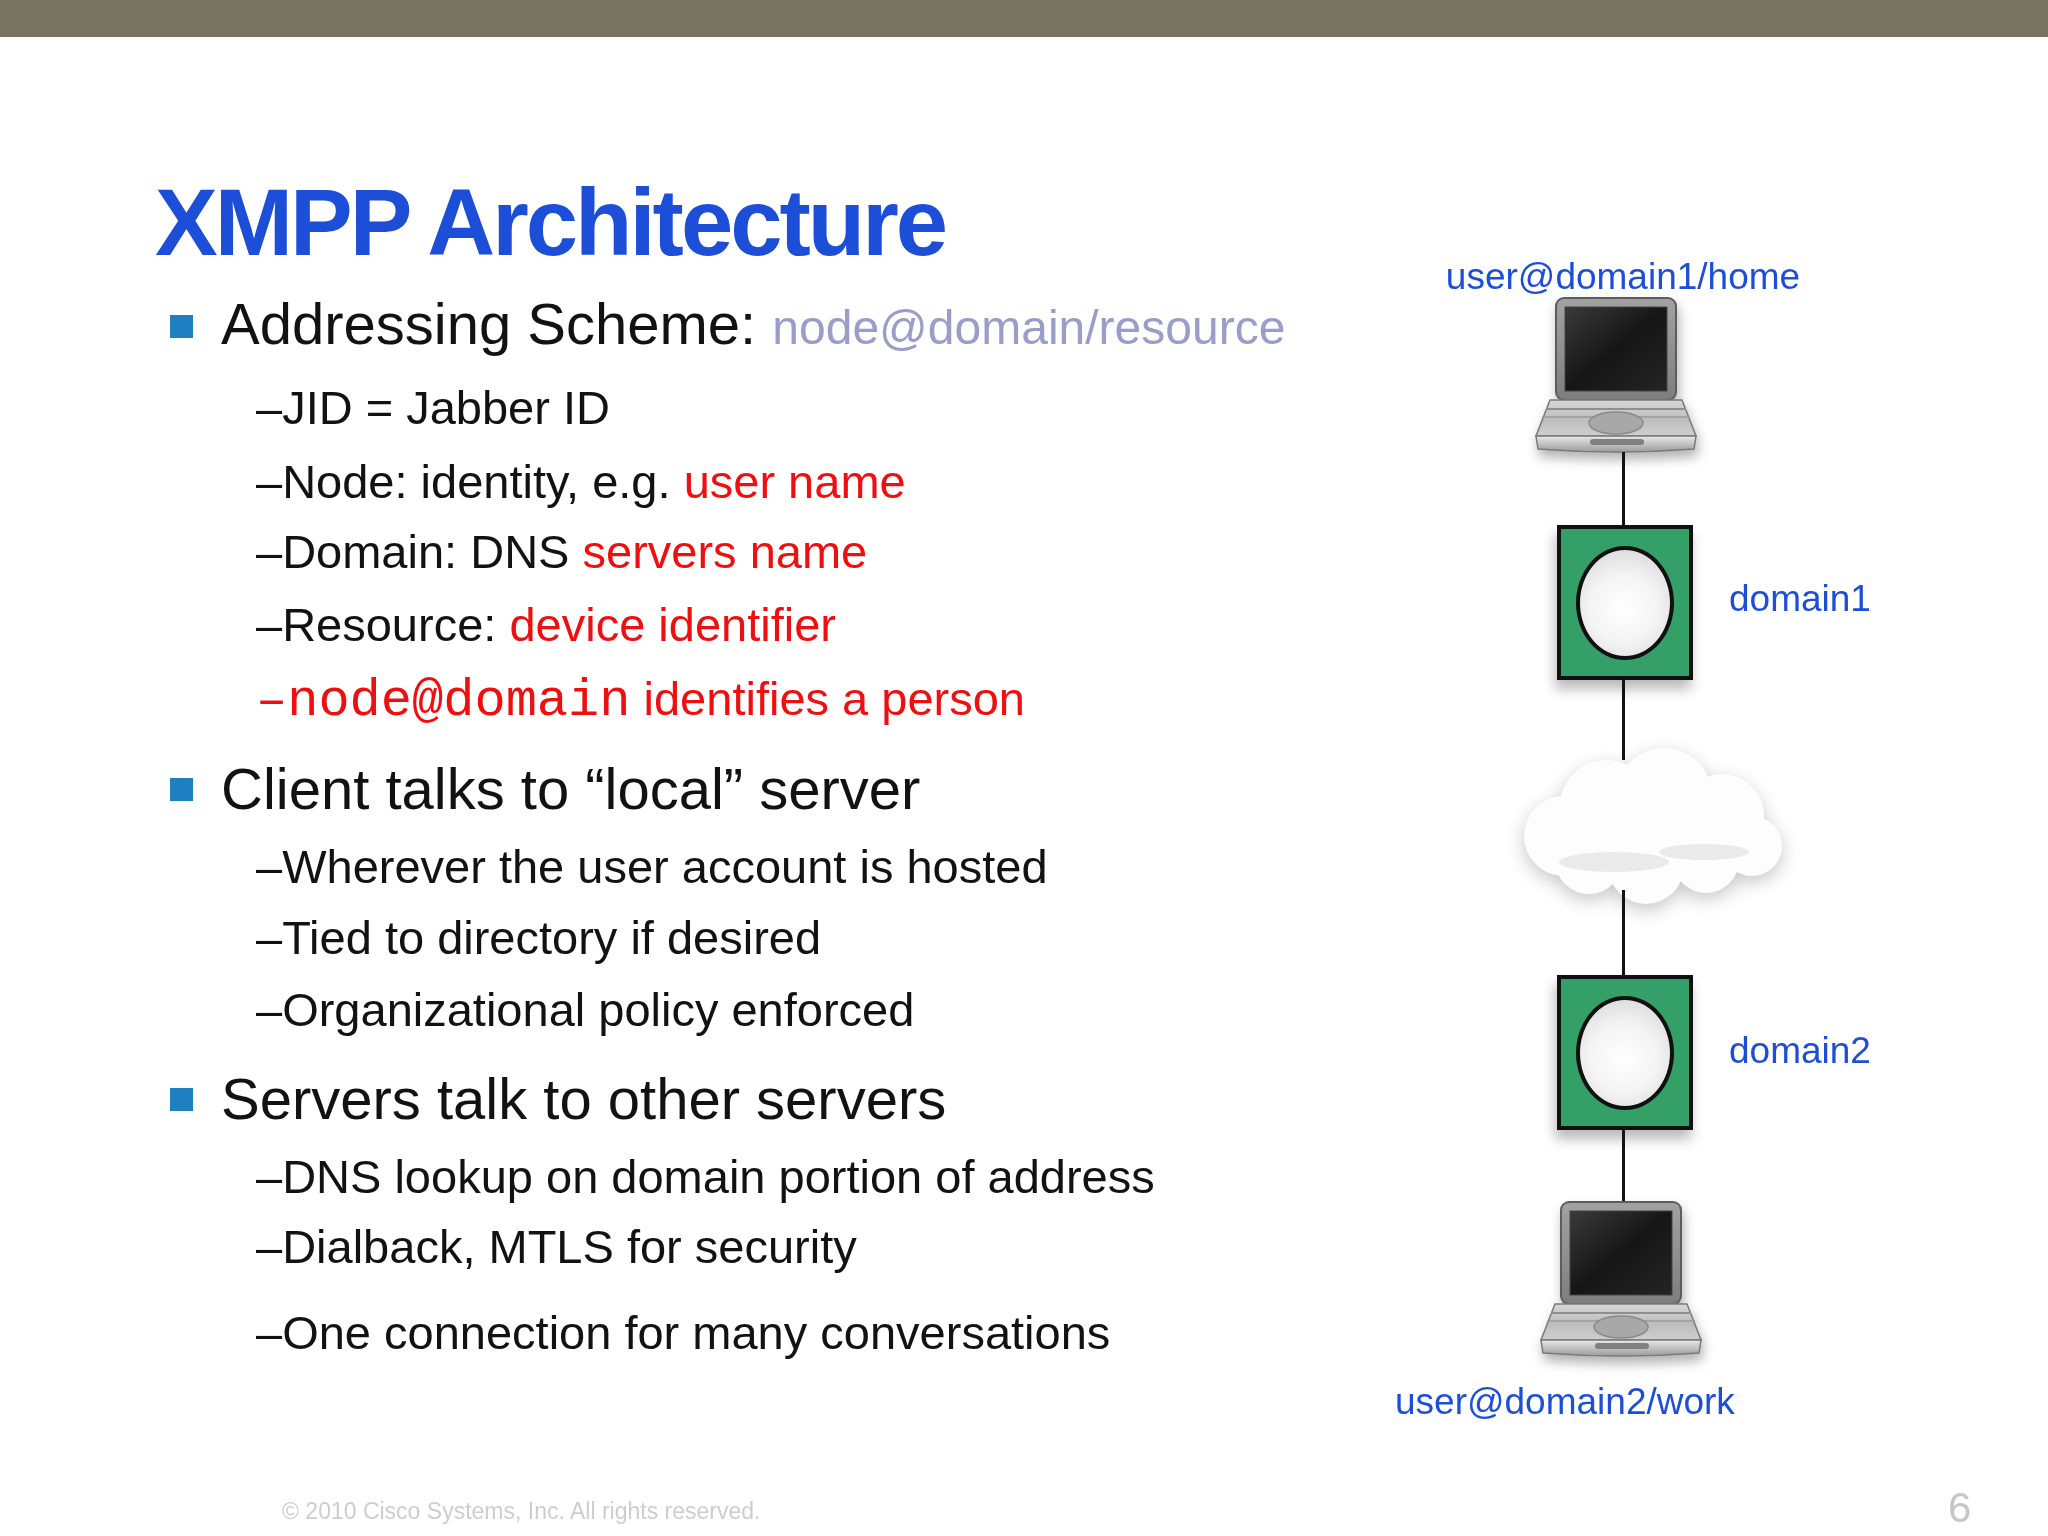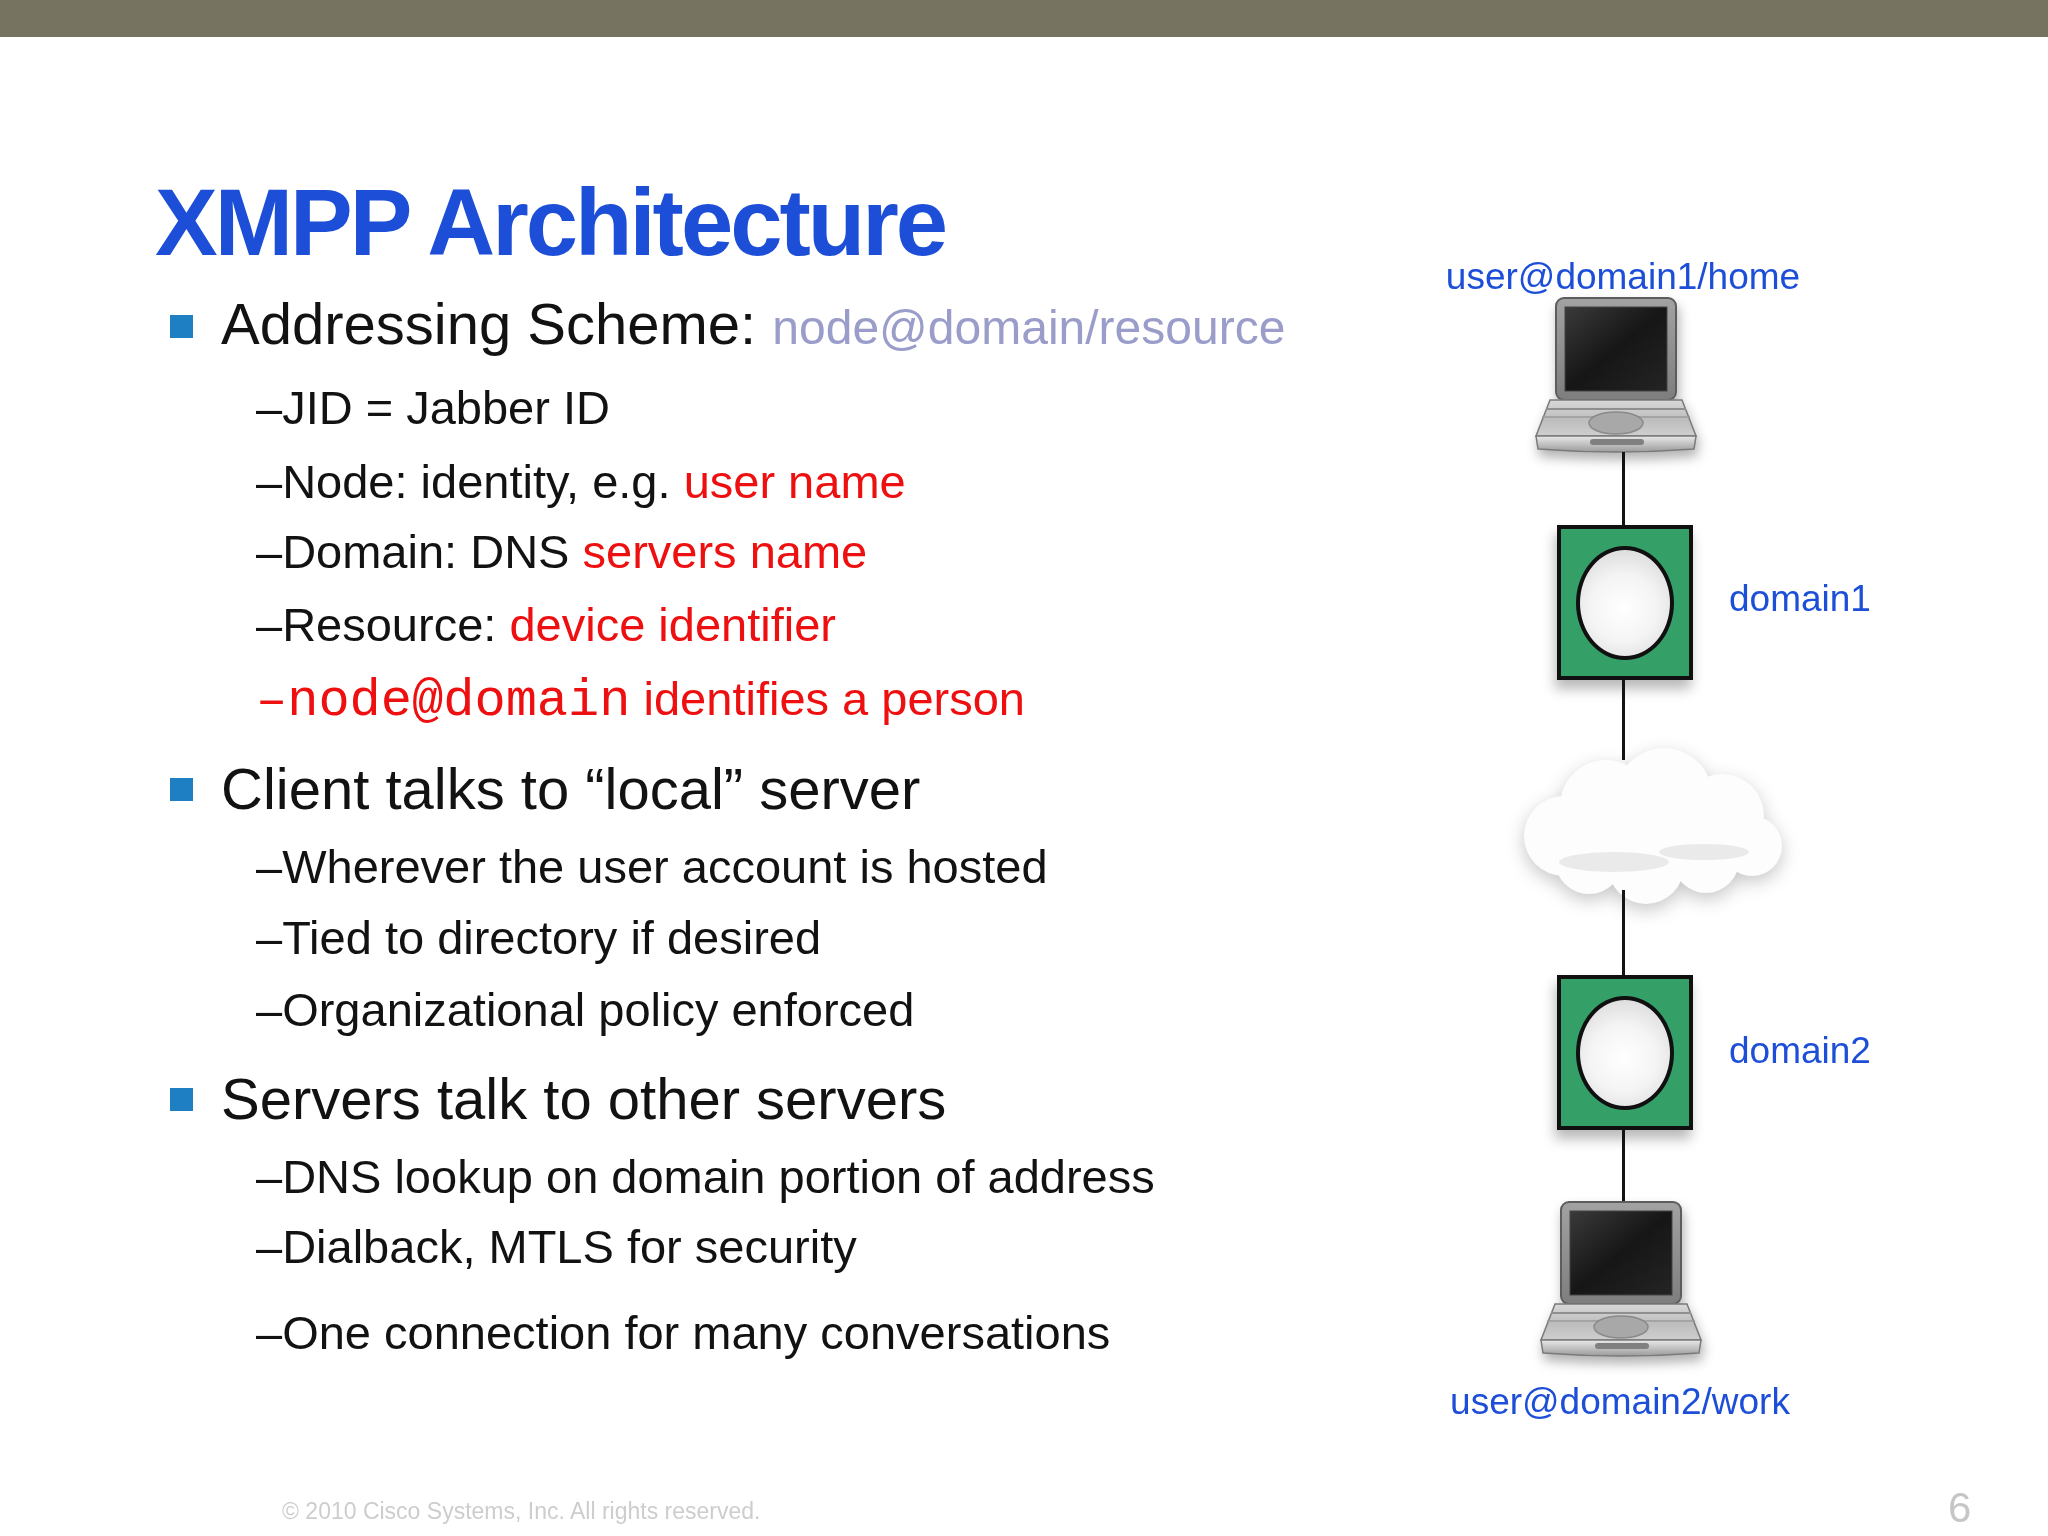--- a/index.html
+++ b/index.html
@@ -56,21 +56,21 @@
     background:radial-gradient(circle at 48% 55%, #ffffff 0%, #f4f4f4 45%, #dedede 78%, #cdcdcd 100%);
   }
 
   .cloud { position:absolute; left:1494px; top:744px; width:310px; height:168px;
            filter:drop-shadow(0 6px 9px rgba(0,0,0,0.22)); }
 
   .diag-label { position:absolute; font-size:37px; color:#1d4ed8; white-space:nowrap; }
   .dl-top    { left:1398px; top:256px;  width:450px; text-align:center; }
   .dl-dom1   { left:1729px; top:578px; }
   .dl-dom2   { left:1729px; top:1030px; }
-  .dl-bottom { left:1395px; top:1381px; width:450px; text-align:center; }
+  .dl-bottom { left:1395px; top:1381px; width:450px; text-align:left; }
 
   .footer-copy { position:absolute; left:282px; top:1498px; font-size:23px; color:#cdcdcd; white-space:nowrap; }
   .footer-page { position:absolute; left:1948px; top:1484px; font-size:42px; color:#c6c6c6; }
 </style>
 </head>
 <body>
 
 <div class="slide">
 
   <svg width="0" height="0" style="position:absolute" aria-hidden="true">

